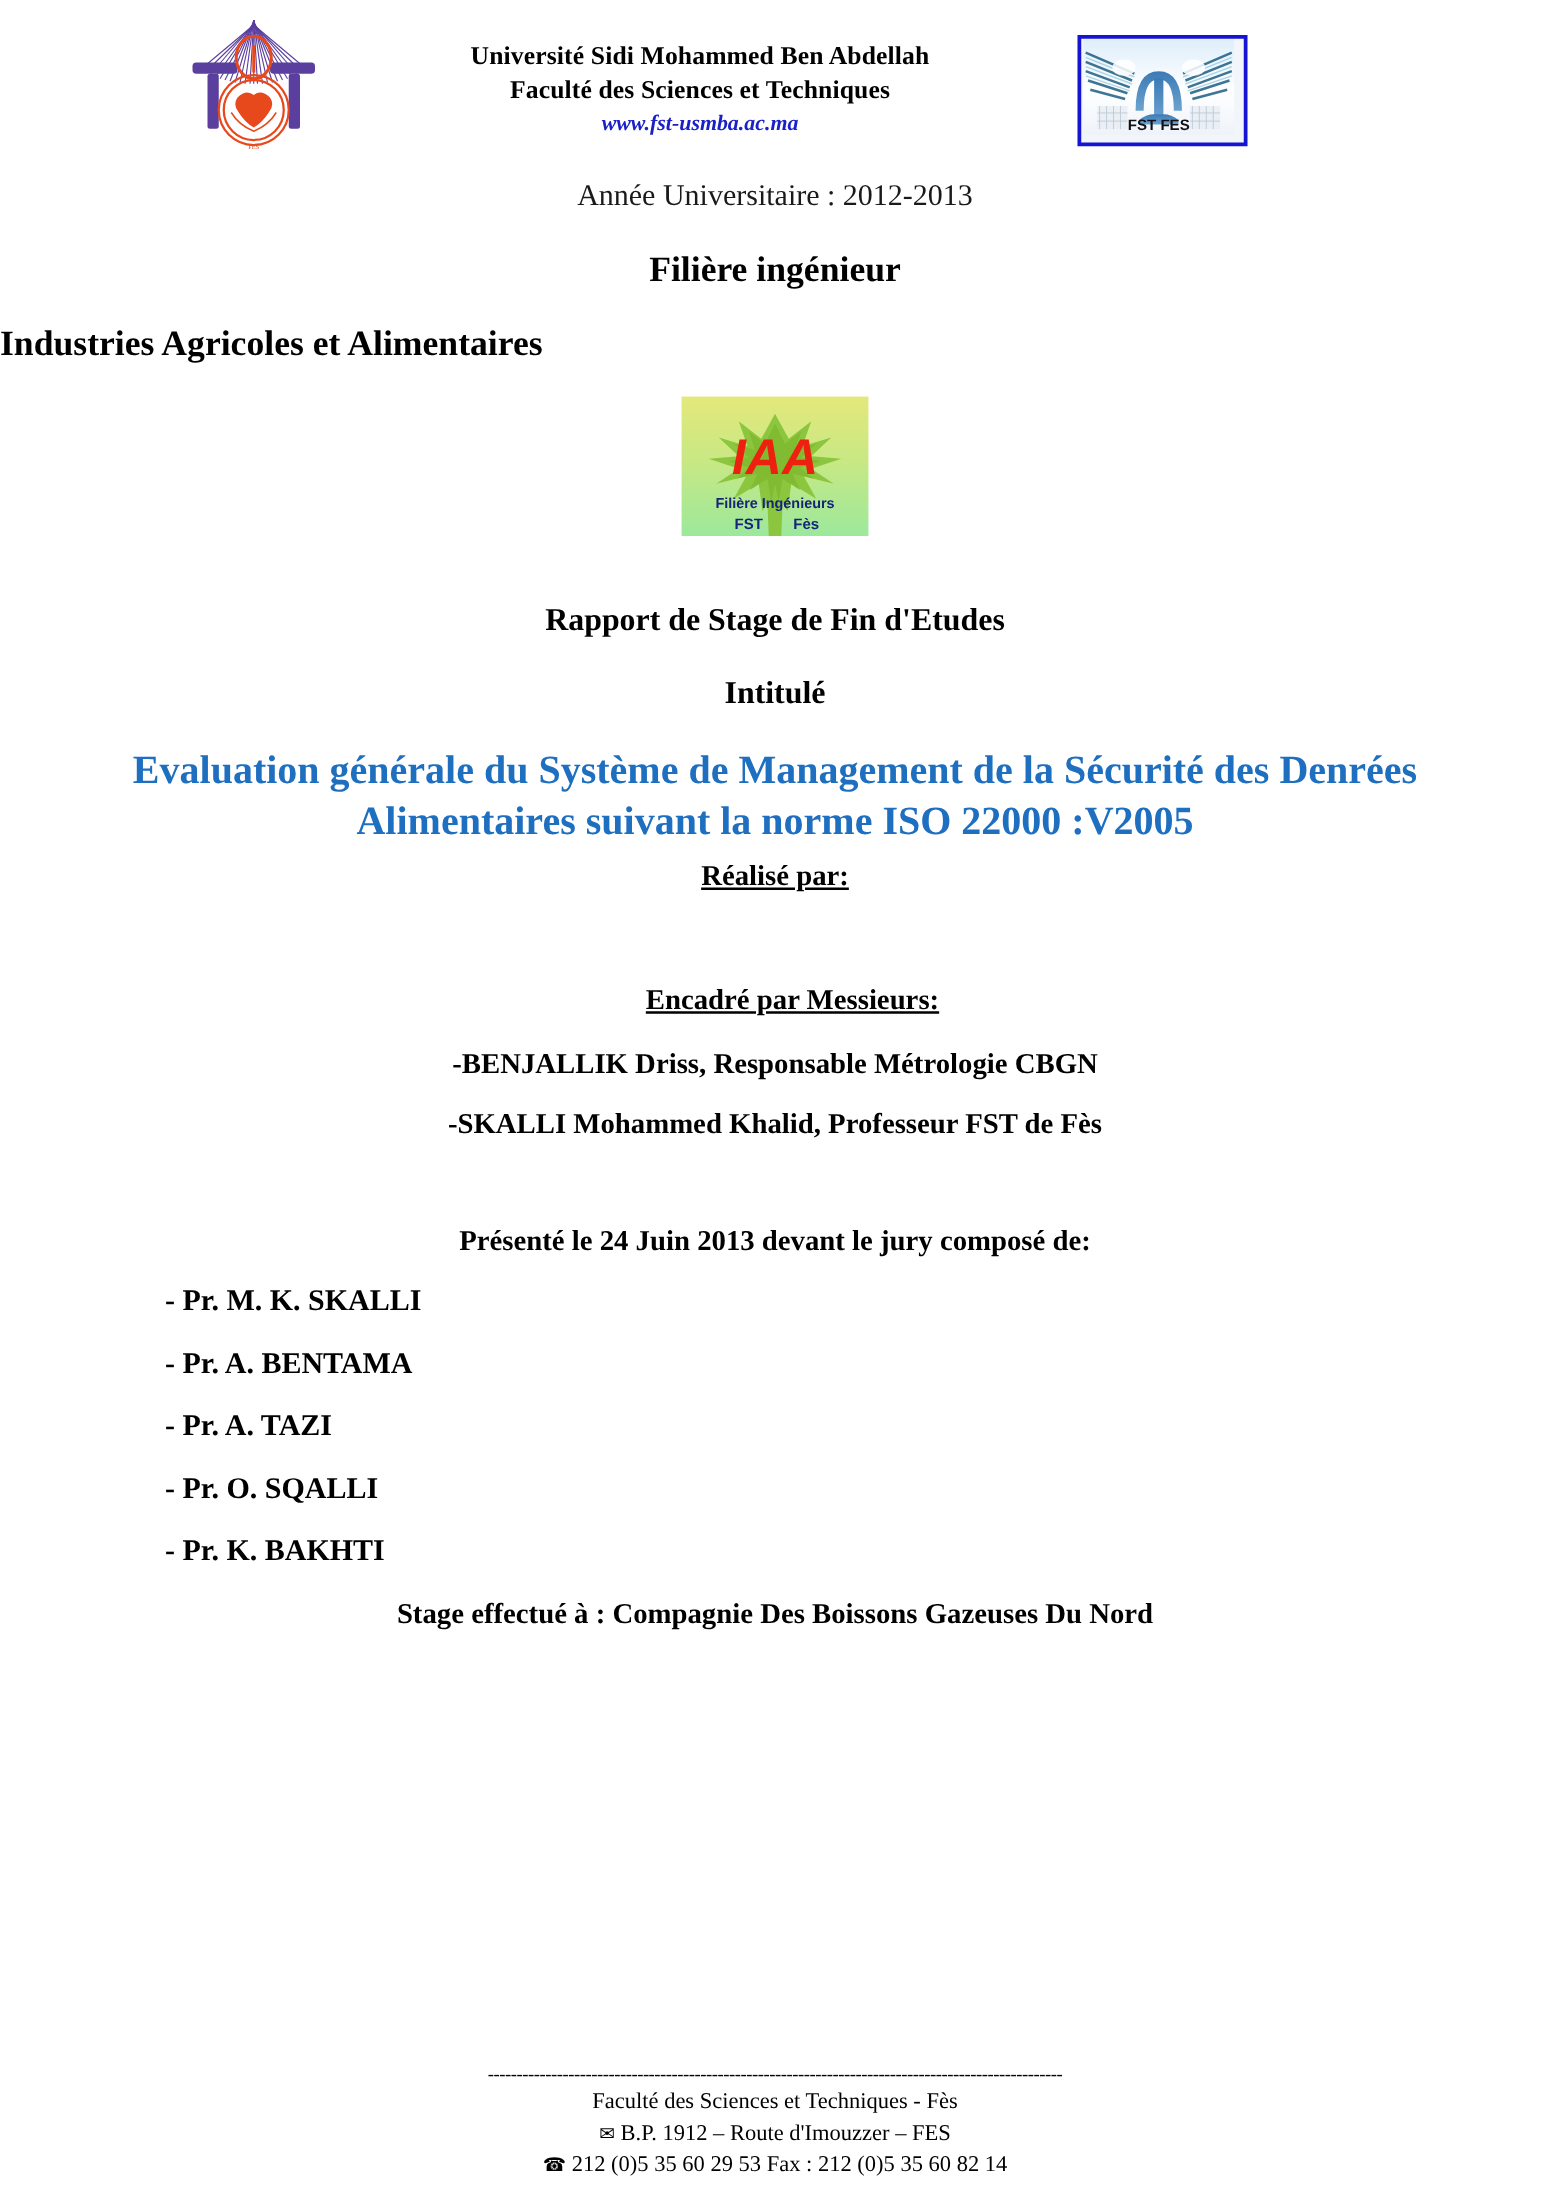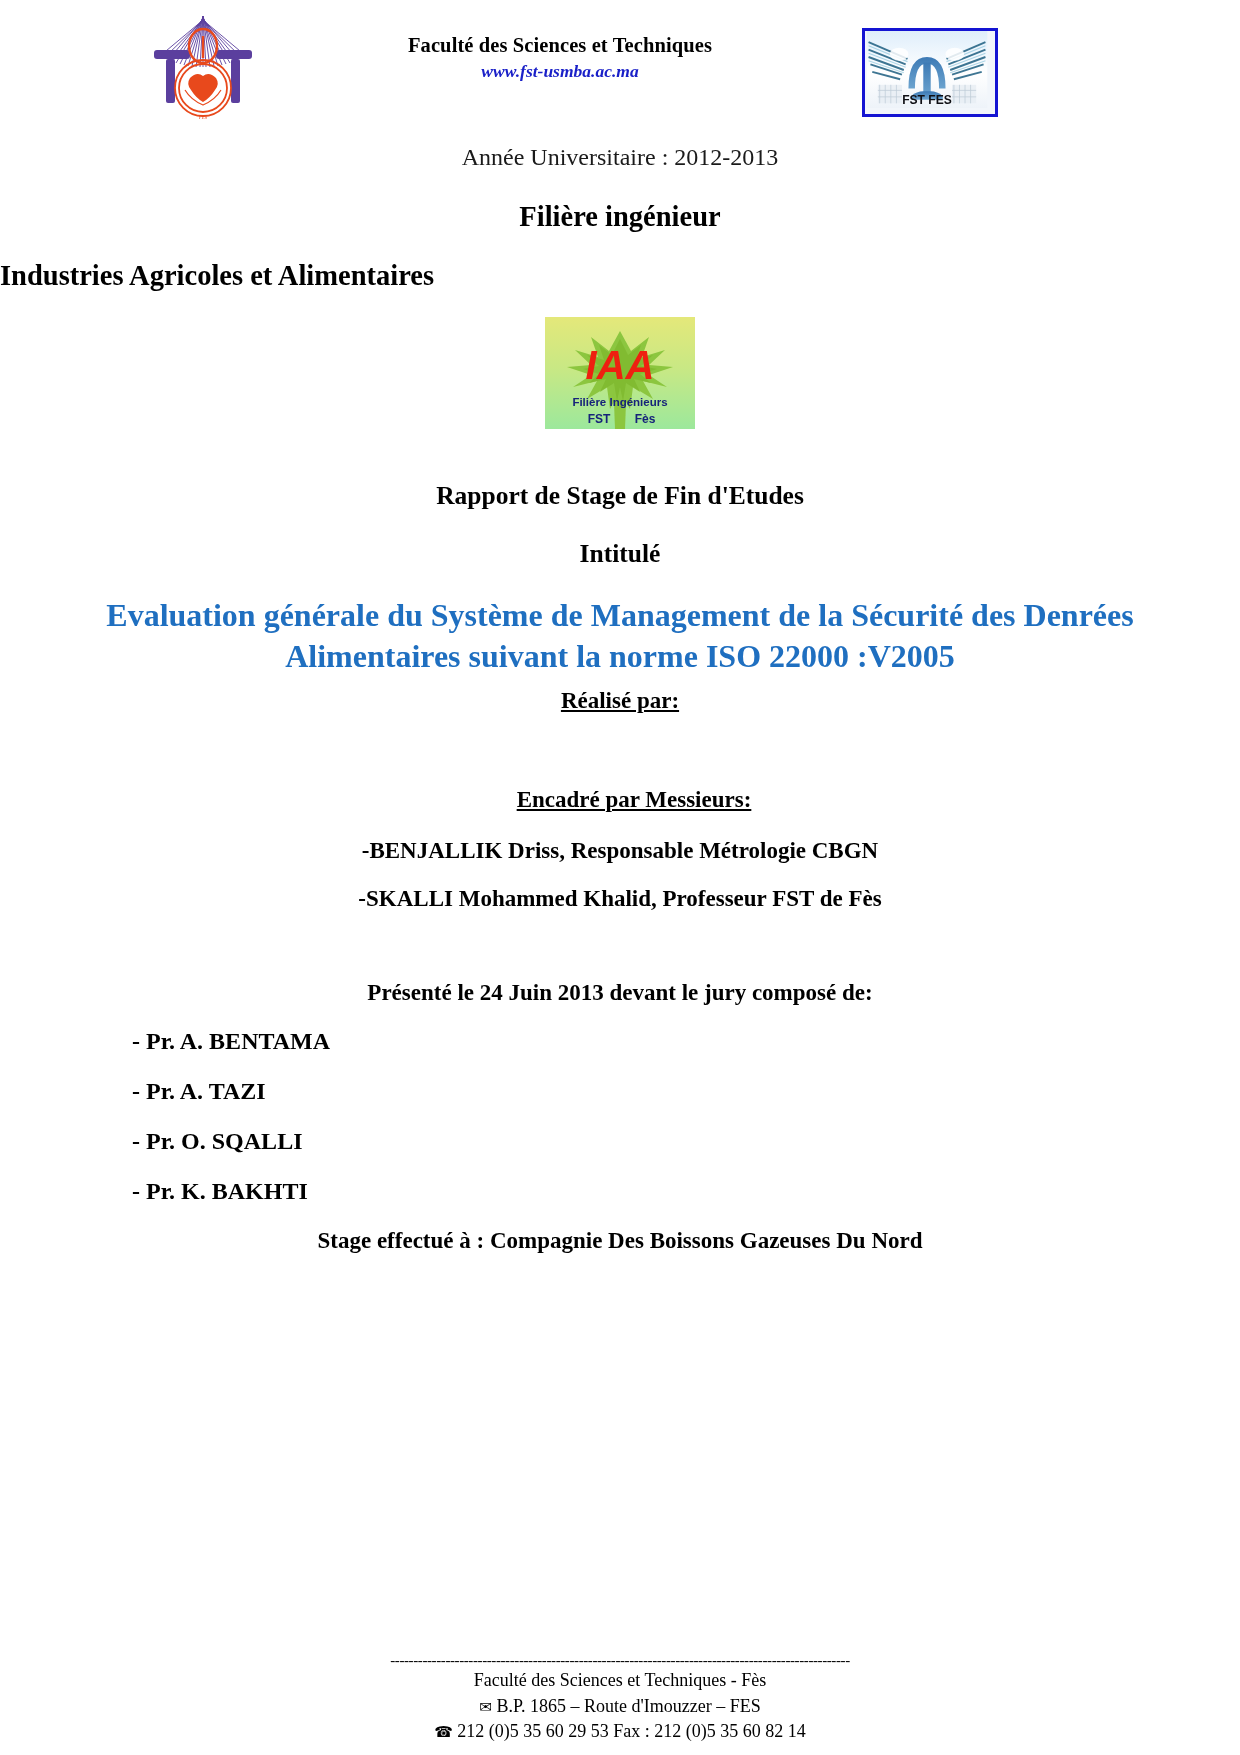--- a/index.html
+++ b/index.html
@@ -255,20 +255,21 @@
           <path d="M48 72 q7 -7 13 -2 q6 -5 13 2 q4 6 -1 12 q-5 8 -12 12 q-7 -4 -12 -12 q-5 -6 -1 -12 z"></path>
         </g>
         <g fill="none" stroke="#e8491c" stroke-width="1.2">
           <path d="M43 84 q6 10 18 15 q12 -5 18 -15"></path>
         </g>
         <text x="61" y="113" font-size="5" fill="#e8491c" text-anchor="middle" font-family="'Liberation Serif', serif">FES</text>
       </svg>
     </div>
 
     <div class="header-text">
+      <div class="line1">Université Sidi Mohammed Ben Abdellah</div>
       <div class="line2">Faculté des Sciences et Techniques</div>
       <div class="site">www.fst-usmba.ac.ma</div>
     </div>
 
     <div class="fst-logo">
       <svg viewBox="0 0 130 83" width="124" height="77" aria-hidden="true">
         <defs>
           <linearGradient id="fstbg" x1="0" y1="0" x2="0" y2="1">
             <stop offset="0%" stop-color="#dfeefb"></stop>
             <stop offset="55%" stop-color="#ffffff"></stop>
@@ -365,34 +366,35 @@
   <div class="main-title">Evaluation générale du Système de Management de la Sécurité des Denrées Alimentaires suivant la norme ISO 22000 :V2005</div>
 
   <div class="realise-par">Réalisé par:</div>
 
   <div class="encadre">Encadré par Messieurs:</div>
   <div class="supervisor s1">-BENJALLIK Driss, Responsable Métrologie CBGN</div>
   <div class="supervisor s2">-SKALLI Mohammed Khalid, Professeur FST de Fès</div>
 
   <div class="presente">Présenté le 24 Juin 2013  devant le jury composé de:</div>
   <div class="jury-list">
+    <div class="jury-item">- Pr. M. K. SKALLI</div>
     <div class="jury-item">- Pr. A. BENTAMA</div>
     <div class="jury-item">- Pr. A. TAZI</div>
     <div class="jury-item">- Pr. O. SQALLI</div>
     <div class="jury-item">- Pr. K. BAKHTI</div>
   </div>
 
   <div class="stage">Stage effectué à : Compagnie Des Boissons Gazeuses Du Nord</div>
 
   <div class="footer">
     <div class="sep">----------------------------------------------------------------------------------------------------</div>
     <div class="footer-line">Faculté des Sciences et Techniques -  Fès</div>
     <div class="footer-line">
       <span class="glyph">✉</span>
-      <span>B.P. 1865 – Route d'Imouzzer – FES</span>
+      <span>B.P. 1912 – Route d'Imouzzer – FES</span>
     </div>
     <div class="footer-line">
       <span class="glyph">☎</span>
       <span>212 (0)5 35 60 29 53  Fax : 212 (0)5 35 60 82 14</span>
     </div>
   </div>
 
 </div>
 
 </body></html>

